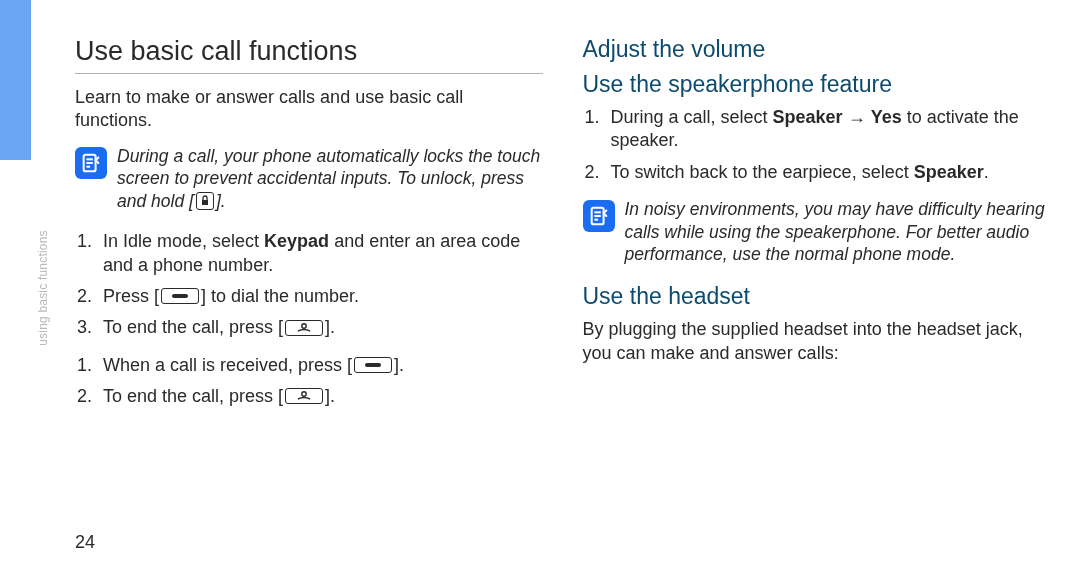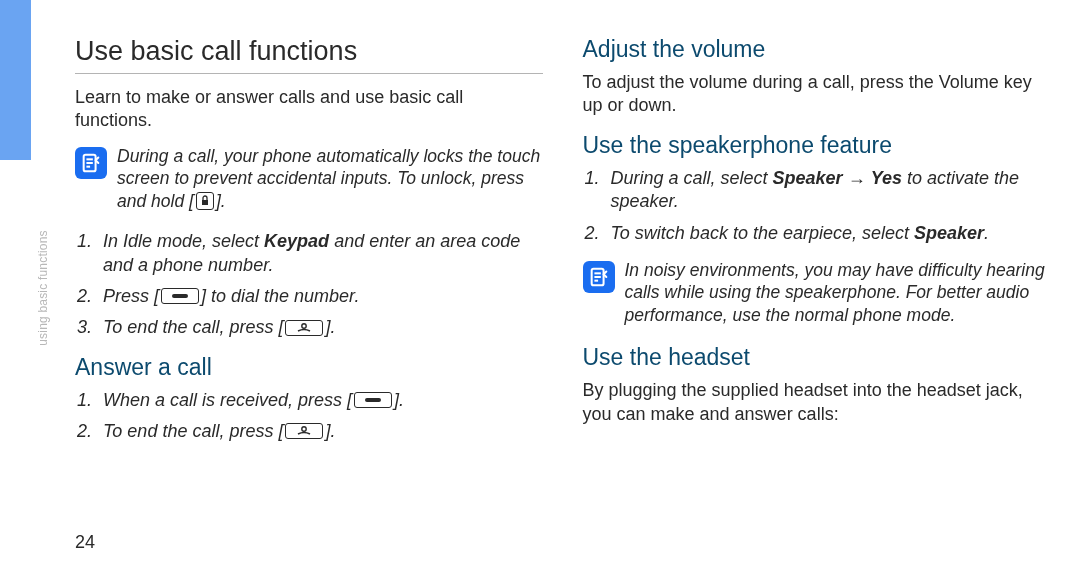--- a/index.html
+++ b/index.html
@@ -11,21 +11,21 @@
   .content { position: absolute; left: 75px; right: 30px; top: 36px; bottom: 20px; display: flex; gap: 40px; }
   .col { width: 470px; }
   h1.section-title { font-size: 27px; font-weight: 400; color: #2a2a2a; border-bottom: 1px solid #b4b4b4; padding-bottom: 6px; margin-bottom: 12px; }
   .intro { font-size: 18px; line-height: 1.25; margin-bottom: 14px; }
   .note { display: flex; gap: 10px; margin-bottom: 18px; }
   .note-icon { flex: 0 0 32px; height: 32px; border-radius: 6px; background: #1a6df0; display: flex; align-items: center; justify-content: center; margin-top: 2px; }
   .note-icon svg { width: 22px; height: 22px; }
   .note-text { font-size: 17.5px; line-height: 1.28; font-style: italic; }
   h2.subhead { font-size: 23px; font-weight: 400; color: #0c4a6e; margin-top: 6px; margin-bottom: 8px; }
   ol { list-style: none; counter-reset: step; padding-left: 0; margin-bottom: 14px; }
-  ol li { counter-increment: step; font-size: 18px; line-height: 1.3; padding-left: 28px; position: relative; margin-bottom: 8px; font-style: italic; }
+  ol li { counter-increment: step; font-size: 18px; line-height: 1.3; padding-left: 28px; position: relative; margin-bottom: 8px; }
   ol li::before { content: counter(step) "."; position: absolute; left: 2px; top: 0; }
   p.para { font-size: 18px; line-height: 1.3; margin-bottom: 14px; }
   .bold { font-weight: 700; }
   .inline-icon { display: inline-flex; vertical-align: middle; width: 38px; height: 16px; border: 1.5px solid #2a2a2a; border-radius: 3px; align-items: center; justify-content: center; margin: 0 2px; position: relative; top: -1px; }
   .inline-icon svg { width: 20px; height: 12px; }
   .inline-icon.sq { width: 18px; height: 18px; border-radius: 3px; }
   .inline-icon.sq svg { width: 10px; height: 12px; }
   .page-number { position: absolute; left: 75px; bottom: 32px; font-size: 18px; color: #2a2a2a; }
 </style>
 </head>
@@ -79,21 +79,20 @@
         <li>
           <span>To end the call, press [</span><span class="inline-icon">
               <svg viewBox="0 0 20 12">
                 <circle cx="10" cy="4" r="2.2" fill="none" stroke="#2a2a2a" stroke-width="1.4"></circle>
                 <path d="M4 9 Q10 6 16 9" fill="none" stroke="#2a2a2a" stroke-width="1.6"></path>
               </svg>
             </span><span>].</span>
         </li>
       </ol>
 
-      <h2 class="subhead">Answer a call</h2>
       <ol>
         <li>
           <span>When a call is received, press [</span><span class="inline-icon">
               <svg viewBox="0 0 20 12">
                 <rect x="2" y="4" width="16" height="4" rx="2" fill="#2a2a2a"></rect>
               </svg>
             </span><span>].</span>
         </li>
         <li>
           <span>To end the call, press [</span><span class="inline-icon">
@@ -101,21 +100,20 @@
                 <circle cx="10" cy="4" r="2.2" fill="none" stroke="#2a2a2a" stroke-width="1.4"></circle>
                 <path d="M4 9 Q10 6 16 9" fill="none" stroke="#2a2a2a" stroke-width="1.6"></path>
               </svg>
             </span><span>].</span>
         </li>
       </ol>
     </div>
 
     <div class="col">
       <h2 class="subhead" style="margin-top:0">Adjust the volume</h2>
-      <p class="para">To adjust the volume during a call, press the Volume key up or down.</p>
 
       <h2 class="subhead">Use the speakerphone feature</h2>
       <ol>
         <li>
           <span>During a call, select </span><span class="bold">Speaker</span><span> → </span><span class="bold">Yes</span><span> to activate the speaker.</span>
         </li>
         <li>
           <span>To switch back to the earpiece, select </span><span class="bold">Speaker</span><span>.</span>
         </li>
       </ol>

